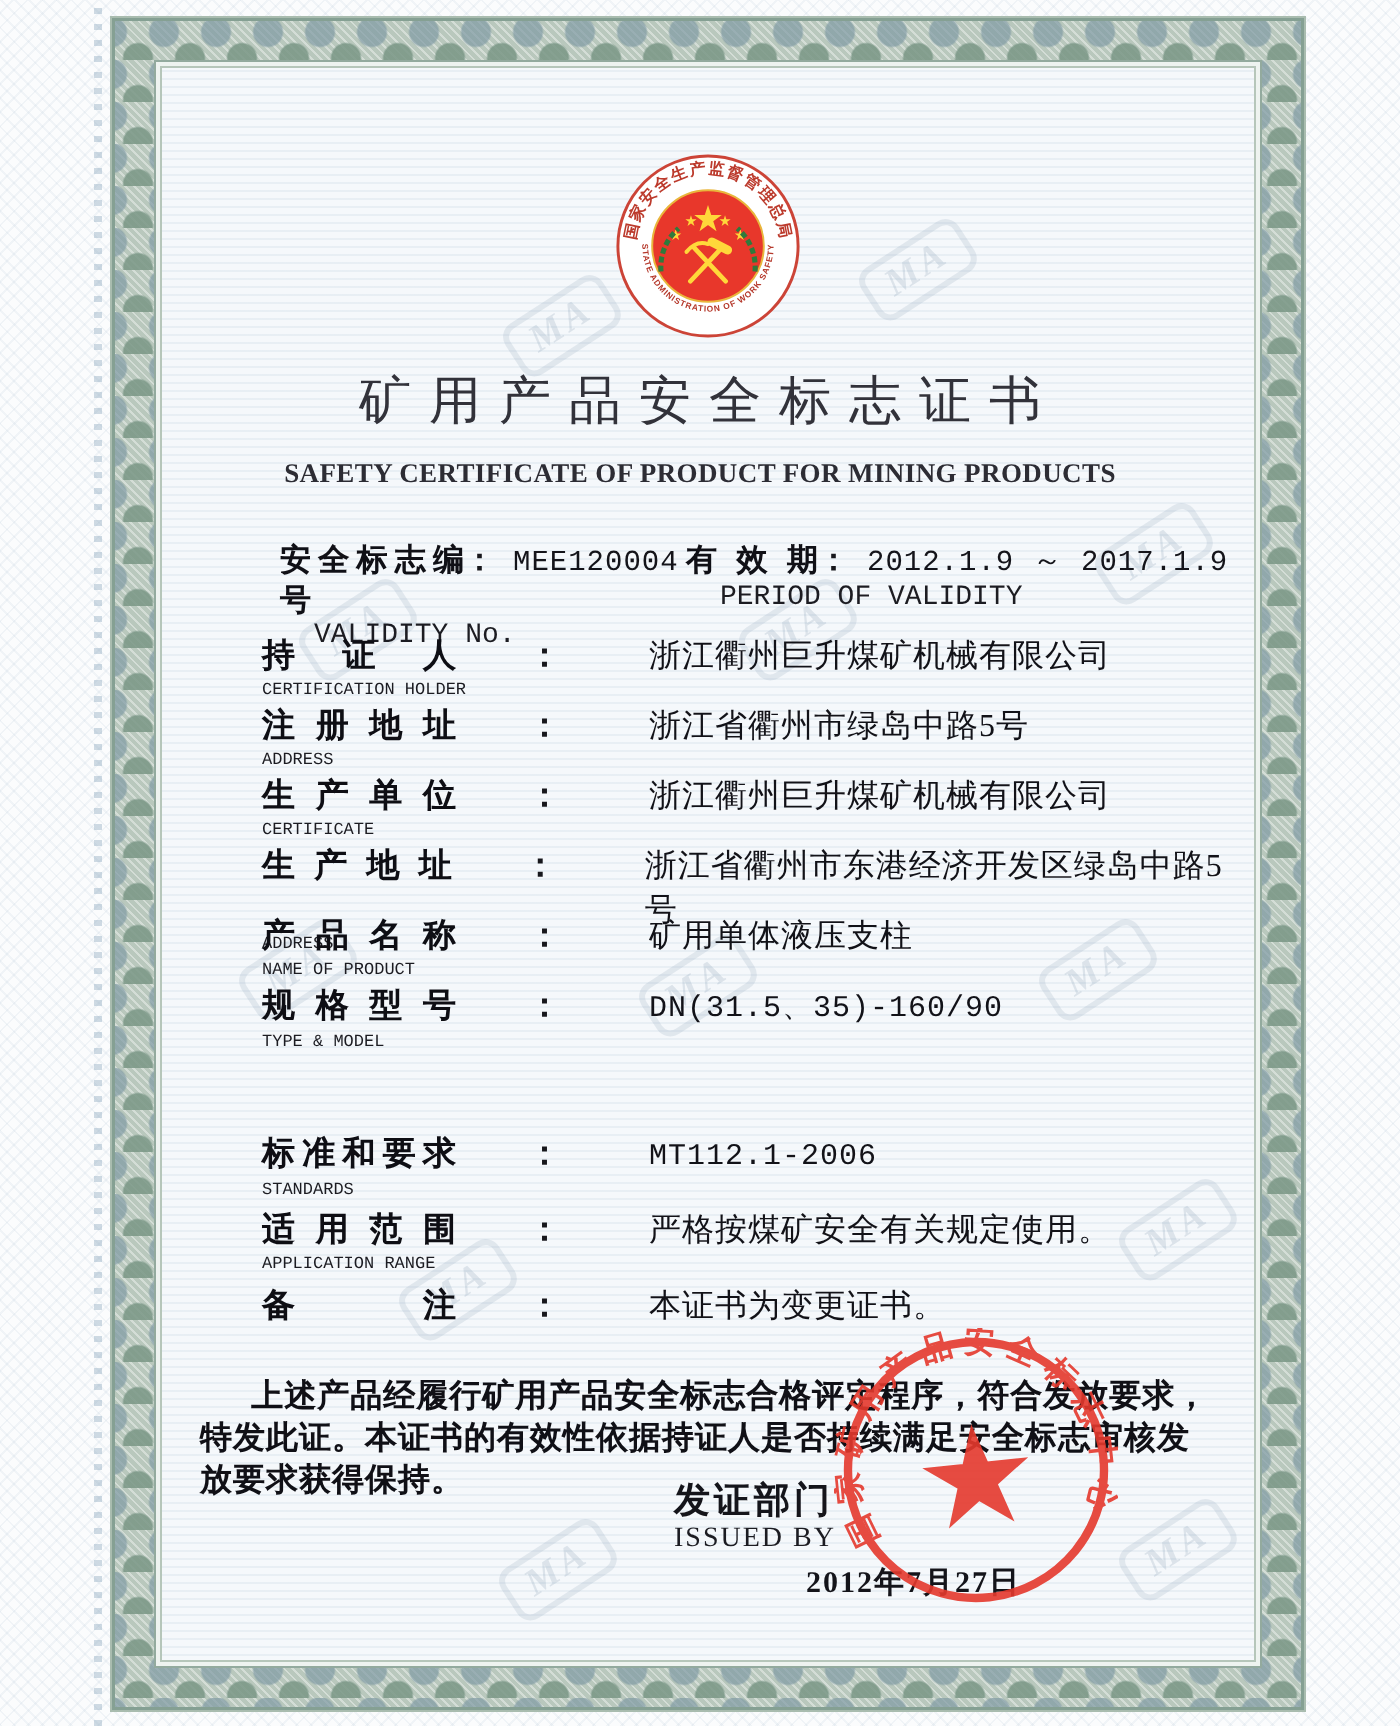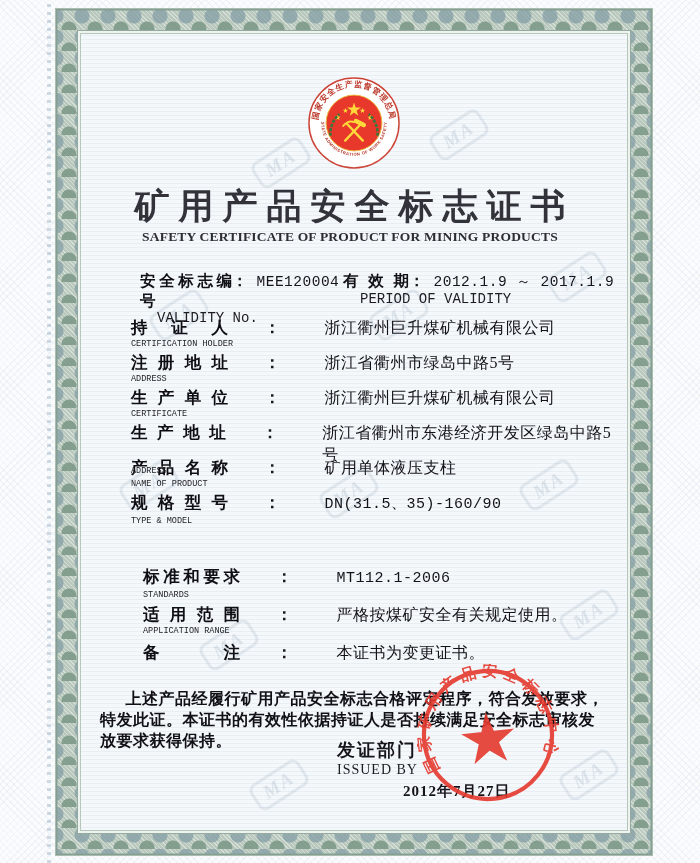--- a/index.html
+++ b/index.html
@@ -39,41 +39,41 @@
     border-radius:8px;padding:1px 9px;transform:rotate(-33deg);
     font:italic 700 19px "Liberation Serif","DejaVu Serif",serif;letter-spacing:2px;
   }
   .emblem{position:absolute;left:307px;top:76px;}
   .emb-cn{font-size:8.2px;letter-spacing:1px;fill:#bc3a2c;font-weight:700;
           font-family:"Liberation Serif",serif;}
   .emb-en{font-size:4.3px;letter-spacing:.45px;fill:#b5392c;font-weight:700;
           font-family:"Liberation Sans",sans-serif;}
   .title{
     position:absolute;left:0;top:183px;width:700px;text-align:center;
-    font-size:35px;font-weight:700;letter-spacing:9px;color:#32323a;text-indent:9px;
+    font-size:26px;font-weight:400;letter-spacing:9px;color:#32323a;text-indent:9px;
   }
   .title-en{
     position:absolute;left:0;top:229px;width:700px;text-align:center;
     font-size:13.5px;font-weight:700;letter-spacing:.2px;color:#2c2c34;
   }
   .mono{font-family:"Liberation Mono","DejaVu Sans Mono",monospace;}
   .headgrp{position:absolute;}
   .g1{left:140px;top:271px;}
   .g2{left:343px;top:271px;}
   .hl{display:flex;align-items:baseline;line-height:20px;}
   .hlabel{display:inline-block;text-align:justify;text-align-last:justify;
           font-size:15.5px;font-weight:600;color:#101016;}
   .g1 .hlabel{width:92px;}
   .g2 .hlabel{width:66px;}
   .colon{font-size:15.5px;font-weight:600;}
   .hval{font-size:14.5px;padding-left:9px;letter-spacing:.5px;color:#14141a;}
   .hen{font-size:14px;line-height:10px;margin-top:2px;color:#1c1c22;padding-left:17px;}
   .fields{position:absolute;left:131px;width:490px;}
   .f1{top:317px;}
-  .f2{top:566px;margin-left:12px;}
+  .f2{top:566px;}
   .fcn{display:flex;align-items:baseline;line-height:22px;gap:36px;}
   .flabel{display:inline-block;width:97px;text-align:justify;text-align-last:justify;
           font-size:16.5px;font-weight:600;color:#0e0e14;}
   .fcolon{font-size:16.5px;font-weight:600;}
   .fval{font-size:16px;padding-left:8px;font-weight:500;color:#121218;letter-spacing:.5px;}
   .fval.mono{font-size:15px;letter-spacing:.5px;}
   .fen{font-size:8.5px;line-height:10px;color:#1c1c22;}
   .f1 .frow{margin-bottom:3px;height:32px;}
   .f2 .frow{margin-bottom:6px;height:32px;}
   .decl{

